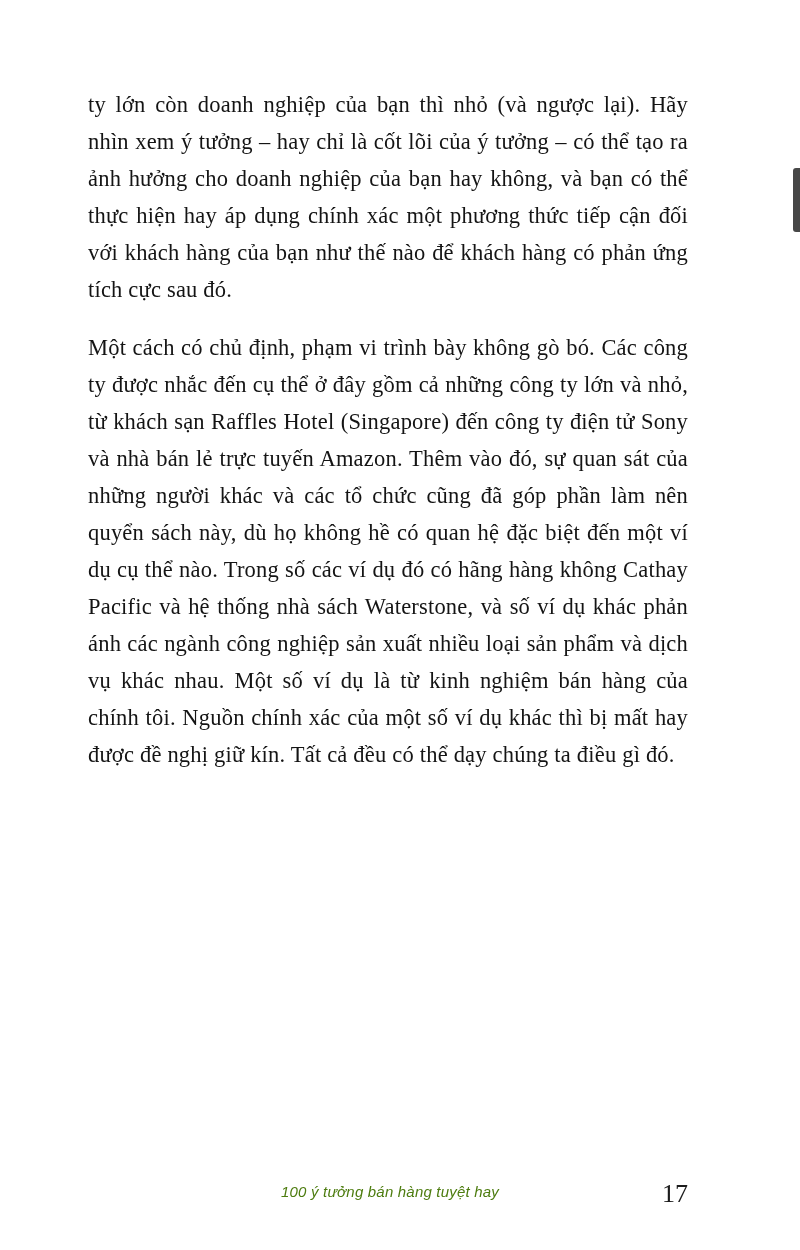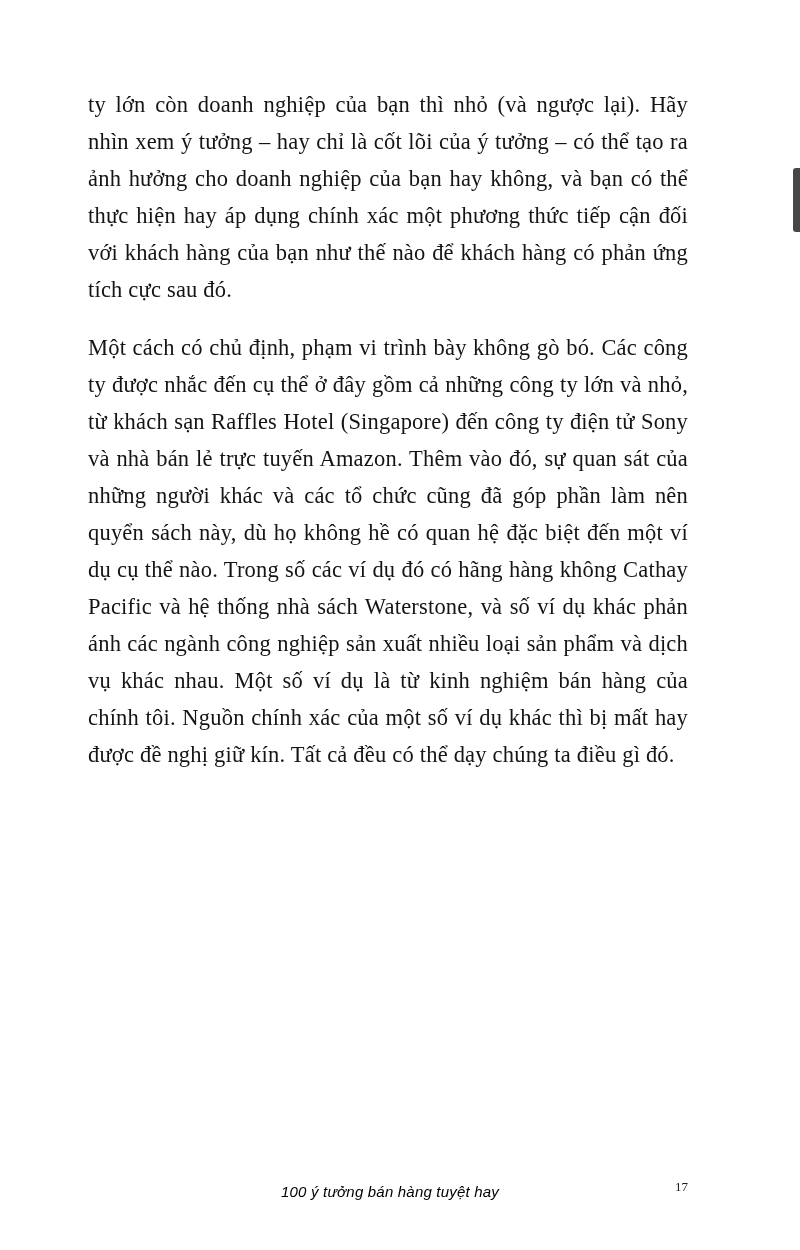--- a/index.html
+++ b/index.html
@@ -41,29 +41,29 @@
     height: 30px;
   }
   .footer-title {
     position: absolute;
     left: 0;
     right: 0;
     text-align: center;
     font-family: "Liberation Sans", sans-serif;
     font-style: italic;
     font-size: 15px;
-    color: #000000;
+    color: #4d7c0f;
     letter-spacing: 0.2px;
   }
   .footer-page-number {
     position: absolute;
     right: 2px;
     top: -4px;
     font-family: "Liberation Serif", serif;
-    font-size: 13px;
+    font-size: 26px;
     color: #1c1c1c;
   }
   .scan-artifact {
     position: absolute;
     right: 0;
     top: 168px;
     width: 7px;
     height: 64px;
     background: #474747;
     border-radius: 3px 0 0 3px;

